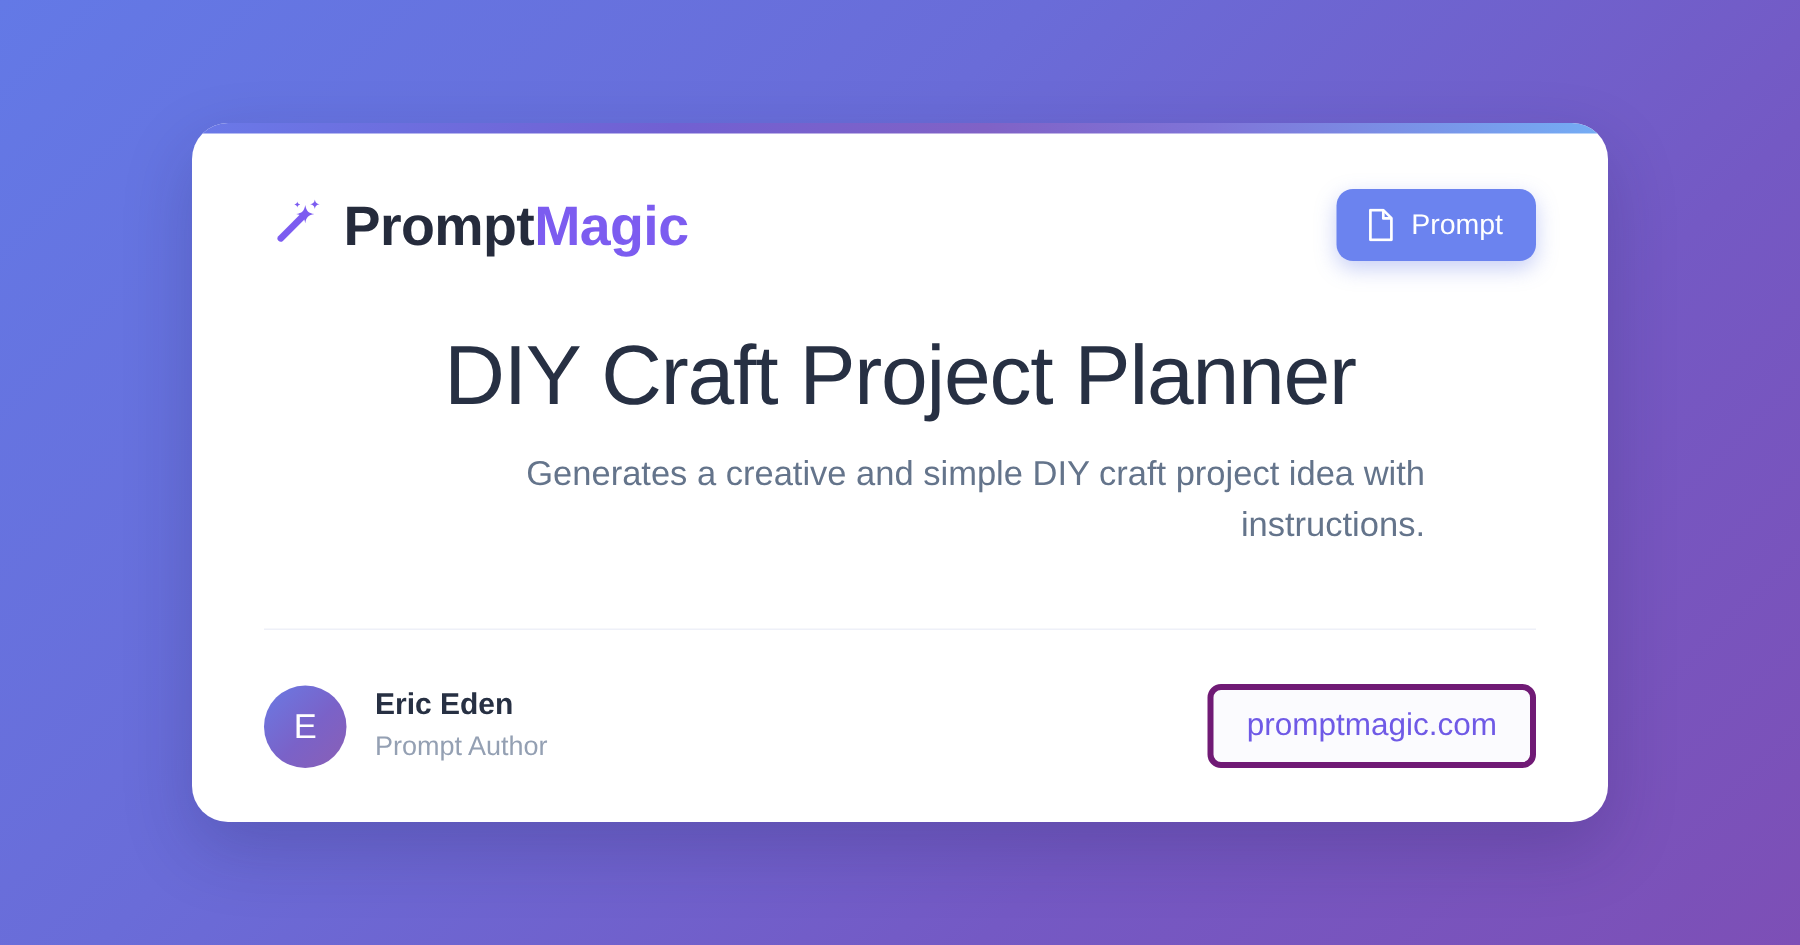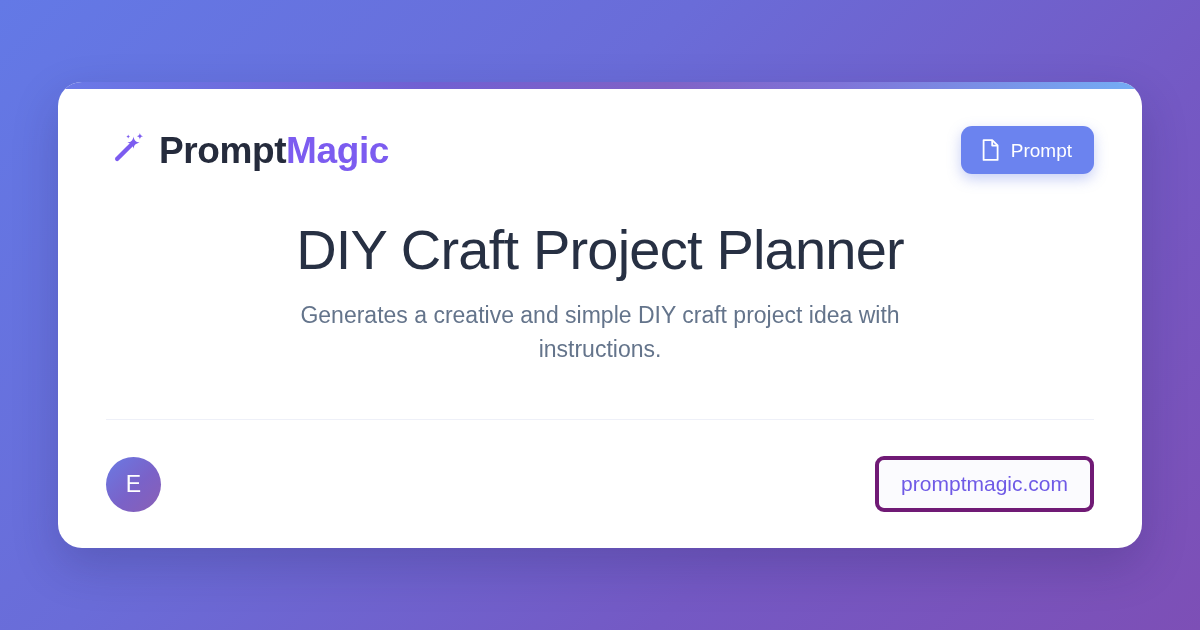--- a/index.html
+++ b/index.html
@@ -15,21 +15,21 @@
     background: linear-gradient(135deg, #6379e6 0%, #6a6cd8 38%, #7459c4 70%, #7d4fb6 100%);
     display: flex;
     align-items: center;
     justify-content: center;
     -webkit-font-smoothing: antialiased;
   }
 
   
   .card {
     position: relative;
-    width: 1084px;
+    width: 944px;
     height: 466px;
     background: #ffffff;
     border-radius: 24px;
     box-shadow: 0 18px 46px rgba(30, 26, 80, 0.22);
     overflow: hidden;
     display: flex;
     flex-direction: column;
   }
 
   .accent-bar {
@@ -88,21 +88,21 @@
   .doc-icon { width: 19px; height: 22px; display: block; flex: none; }
 
   
   .card-body {
     flex: 1;
     padding: 0 60px;
     display: flex;
     flex-direction: column;
     align-items: center;
     justify-content: center;
-    text-align: center;
+    text-align: right;
   }
 
   .title {
     font-size: 56px;
     font-weight: normal;
     color: #273043;
     letter-spacing: -0.8px;
     line-height: 1.12;
     margin-top: -8px;
   }
@@ -212,19 +212,23 @@
     <h1 class="title">DIY Craft Project Planner</h1>
     <p class="subtitle">Generates a creative and simple DIY craft project idea with instructions.</p>
   </div>
 
   <div class="divider"></div>
 
   <div class="card-footer">
 
     <div class="author">
       <div class="avatar">E</div>
+      <div>
+        <div class="author-name">Eric Eden</div>
+        <div class="author-role">Prompt Author</div>
+      </div>
     </div>
 
     <div class="url-pill">promptmagic.com</div>
 
   </div>
 
 </div>
 
 </body></html>

